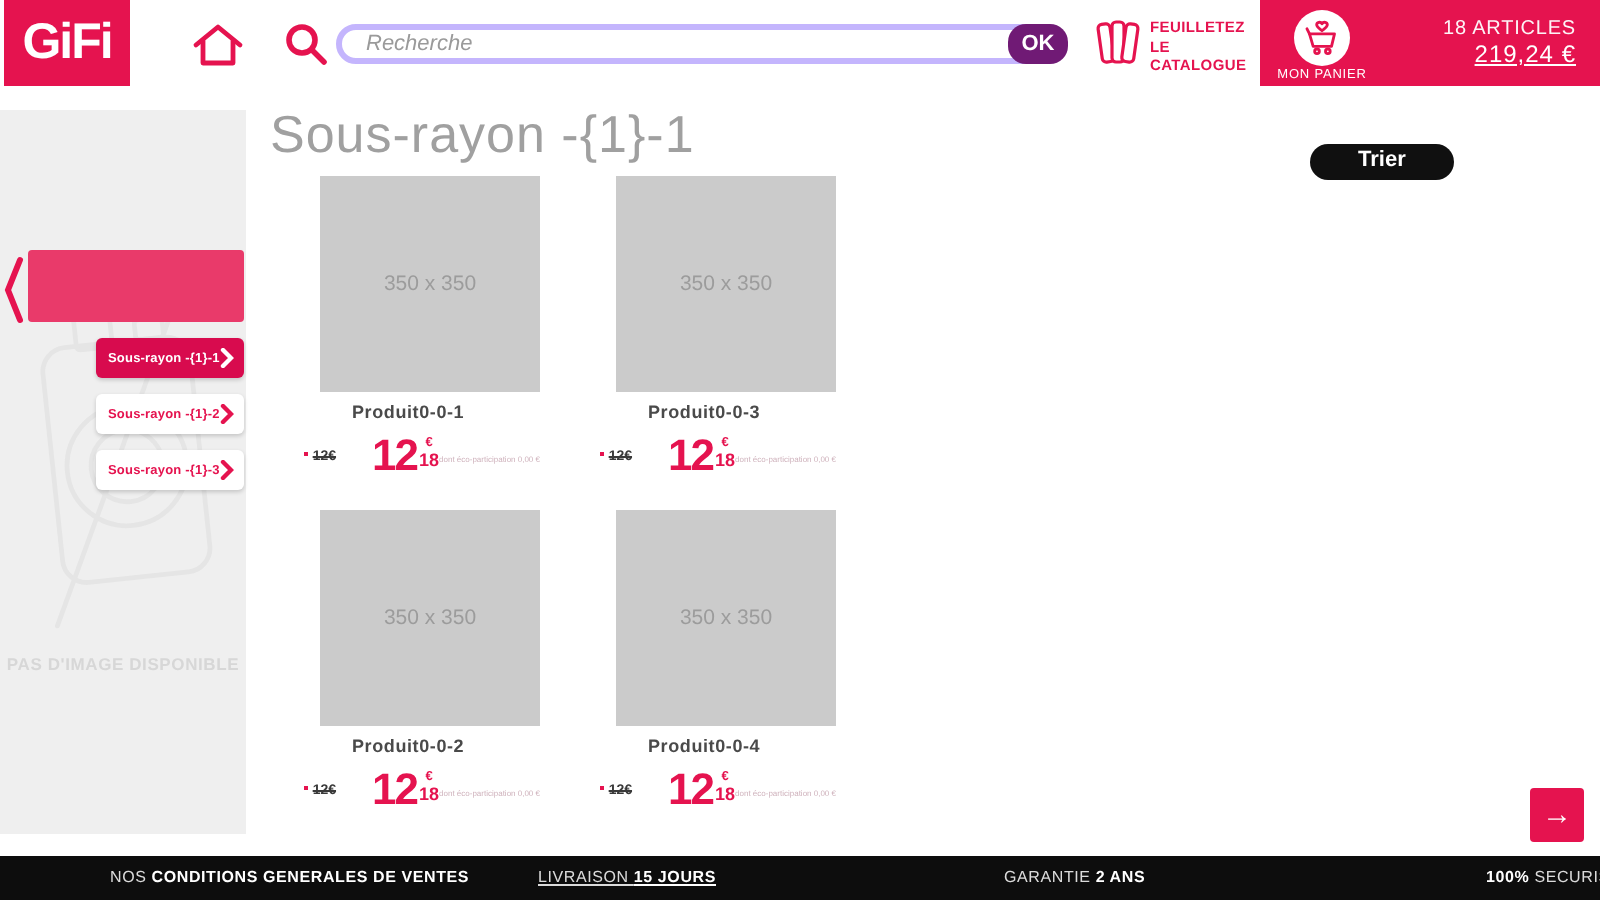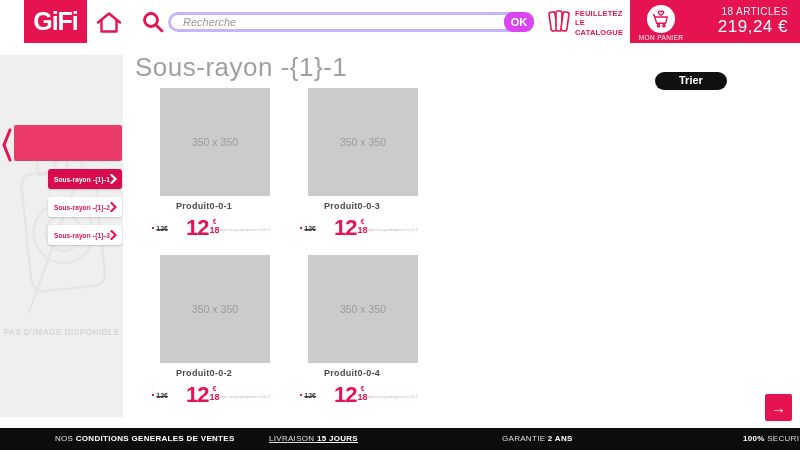--- a/index.html
+++ b/index.html
@@ -1,42 +1,42 @@
 <!DOCTYPE html>
 <html><head>
 <meta charset="utf-8">
 <style>
   * { margin:0; padding:0; box-sizing:border-box; }
   html,body { width:800px; height:450px; overflow:hidden; }
   body { font-family:"Liberation Sans", sans-serif; background:#fff; position:relative; }
 
   
   .header { position:absolute; left:0; top:0; width:800px; height:45px; background:#fff; }
-  .logo { position:absolute; left:24px; top:0; width:63px; height:43px; background:#e5134f;
+  .logo { position:absolute; left:2px; top:0; width:63px; height:43px; background:#e5134f;
           color:#fff; font-weight:800; font-size:25px; letter-spacing:-1px;
           display:flex; align-items:center; justify-content:center; cursor:pointer; }
   .home-ic { position:absolute; left:96px; top:11px; width:26px; height:23px; cursor:pointer; }
   .search-ic { position:absolute; left:141px; top:10px; width:24px; height:24px; cursor:pointer; }
   .search-input { position:absolute; left:168px; top:12px; width:365px; height:20px;
           border:3px solid #c4b5fd; border-radius:10px; padding:0 36px 0 12px;
           font-family:"Liberation Sans",sans-serif; font-size:11px; font-style:italic; color:#555; }
   .search-input::placeholder { color:#9a9a9a; font-style:italic; }
-  .ok-btn { position:absolute; left:504px; top:12px; width:30px; height:20px; background:#d946ef;
+  .ok-btn { position:absolute; left:504px; top:12px; width:30px; height:20px; background:#701a75;
           color:#fff; border:none; border-radius:9px; font-size:11px; font-weight:700; cursor:pointer;text-align:center; }
   .cat { position:absolute; left:547px; top:7px; display:flex; align-items:center; gap:4px; cursor:pointer; }
   .cat-text span { display:block; color:#e5134f; font-size:7.5px; font-weight:800; line-height:1.25; letter-spacing:.2px; }
   .cart { position:absolute; left:630px; top:0; width:170px; height:43px; background:#e5134f;
           display:flex; align-items:center; cursor:pointer; }
   .cart-left { width:62px; text-align:center; }
   .cart-circle { width:28px; height:28px; border-radius:50%; background:#fff; margin:2px auto 0;
           display:flex; align-items:center; justify-content:center; }
   .cart-label { color:#fff; font-size:6.5px; letter-spacing:.4px; margin-top:1px; }
   .cart-right { flex:1; text-align:right; padding-right:12px; color:#fff; }
   .cart-count { font-size:10px; letter-spacing:.4px; opacity:.95; }
-  .cart-total { font-size:17px; font-weight:300; letter-spacing:.5px; }
+  .cart-total { font-size:12px; font-weight:300; letter-spacing:.5px;text-decoration:underline; }
 
   
   .sidebar { position:absolute; left:0; top:55px; width:123px; height:362px; background:#efefef; }
   .cam-sketch { position:absolute; left:6px; top:78px; opacity:.85; }
   .no-img { position:absolute; left:0; top:272px; width:123px; text-align:center;
           color:#d7d7d7; font-size:8.5px; font-weight:700; letter-spacing:.3px; }
   .back-ch { position:absolute; left:1px; top:72px; cursor:pointer; }
   .cat-banner { position:absolute; left:14px; top:70px; width:108px; height:36px;
           background:#e93a6a; border-radius:2px; cursor:pointer; }
   .pill { position:absolute; left:48px; width:74px; height:20px; border-radius:3px;

